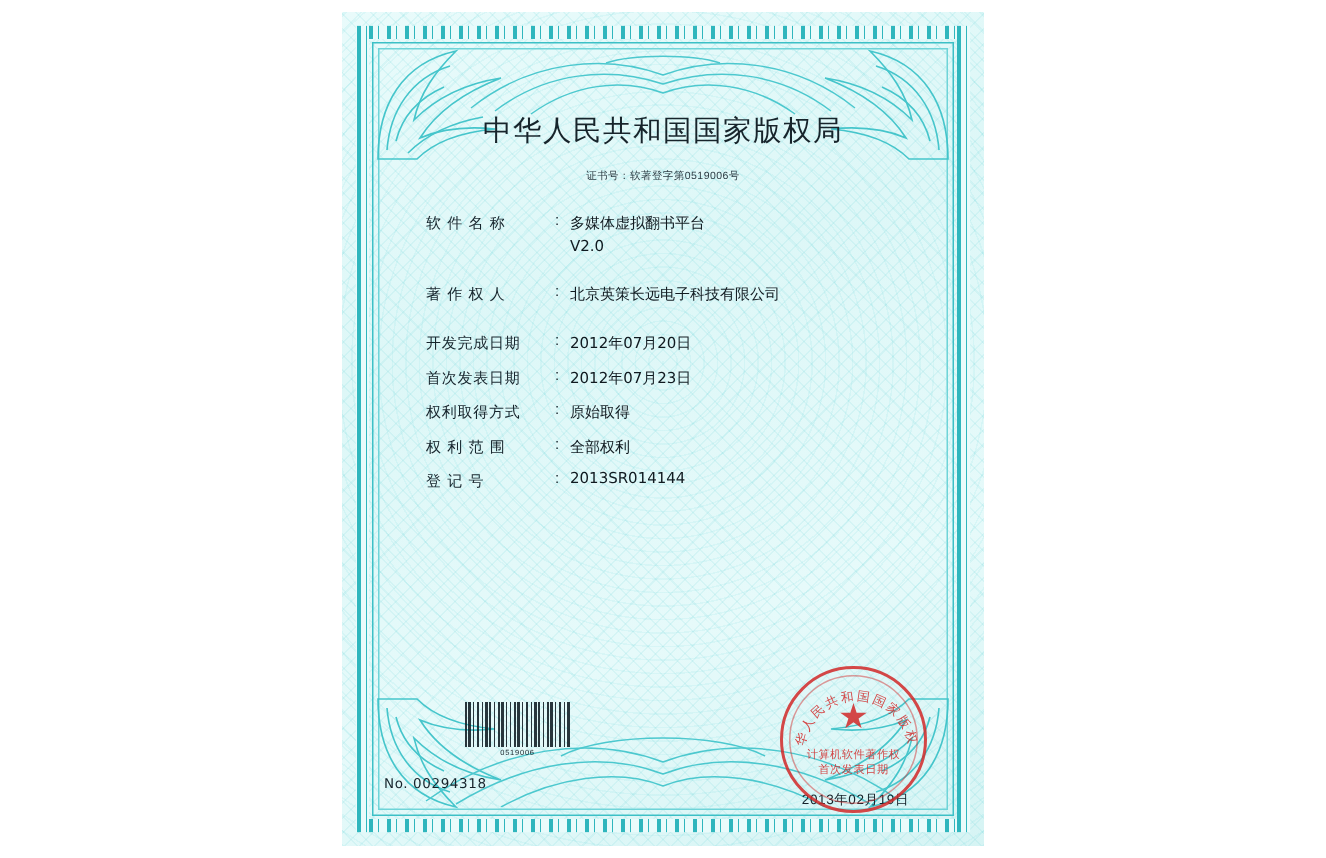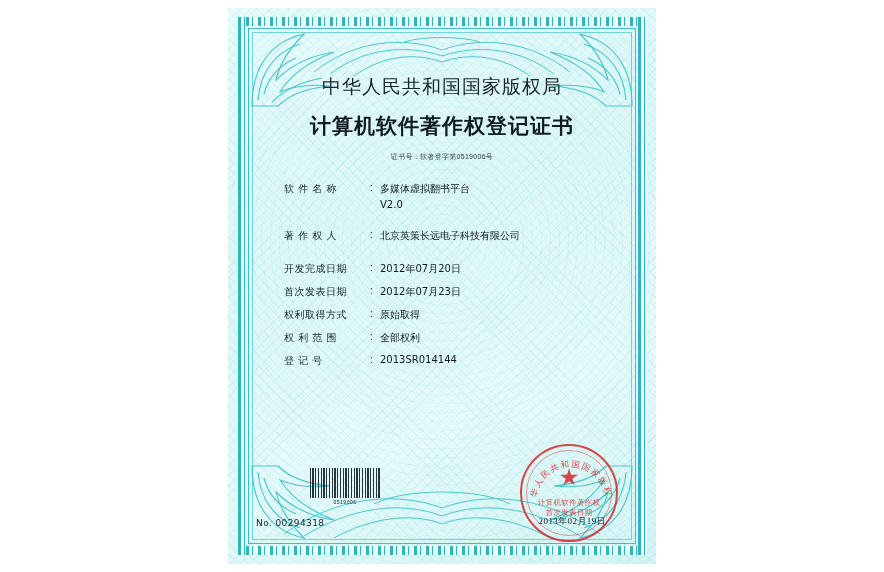--- a/index.html
+++ b/index.html
@@ -208,24 +208,24 @@
     bottom: 36px;
     font-size: 9px;
     color: #15222a;
     font-family: "DejaVu Sans", "Liberation Sans", sans-serif;
     letter-spacing: .4px;
     text-align: right;
   }
   .footer-date {
     position: absolute;
     right: 50px;
-    bottom: 36px;
+    bottom: 24px;
     font-size: 9px;
     color: #15222a;
-    font-family: Liberation Serif, serif;
+    font-family: Liberation Sans, sans-serif;
     letter-spacing: .4px;
   }
 
   
   .seal {
     position: absolute;
     right: 38px;
     bottom: 22px;
     width: 98px;
     height: 98px;
@@ -335,21 +335,20 @@
           <path d="M50 68 C96 40 146 32 188 48 C230 32 280 40 326 68"></path>
           <path d="M80 70 C116 50 158 44 188 56 C218 44 260 50 296 70"></path>
           <path d="M120 36 C150 20 226 20 256 36"></path>
         </g>
       </svg>
     </div>
 
     <div class="content">
 
       <div class="issuer">中华人民共和国国家版权局</div>
-      <div class="main-title">计算机软件著作权登记证书</div>
       <div class="cert-no">证书号：软著登字第0519006号</div>
 
       <div class="fields">
 
         <div class="field-row">
           <div class="field-label">软 件 名 称</div>
           <div class="field-colon">:</div>
           <div class="field-value">
             <span>多媒体虚拟翻书平台</span>
             <span class="sub">V2.0</span>

